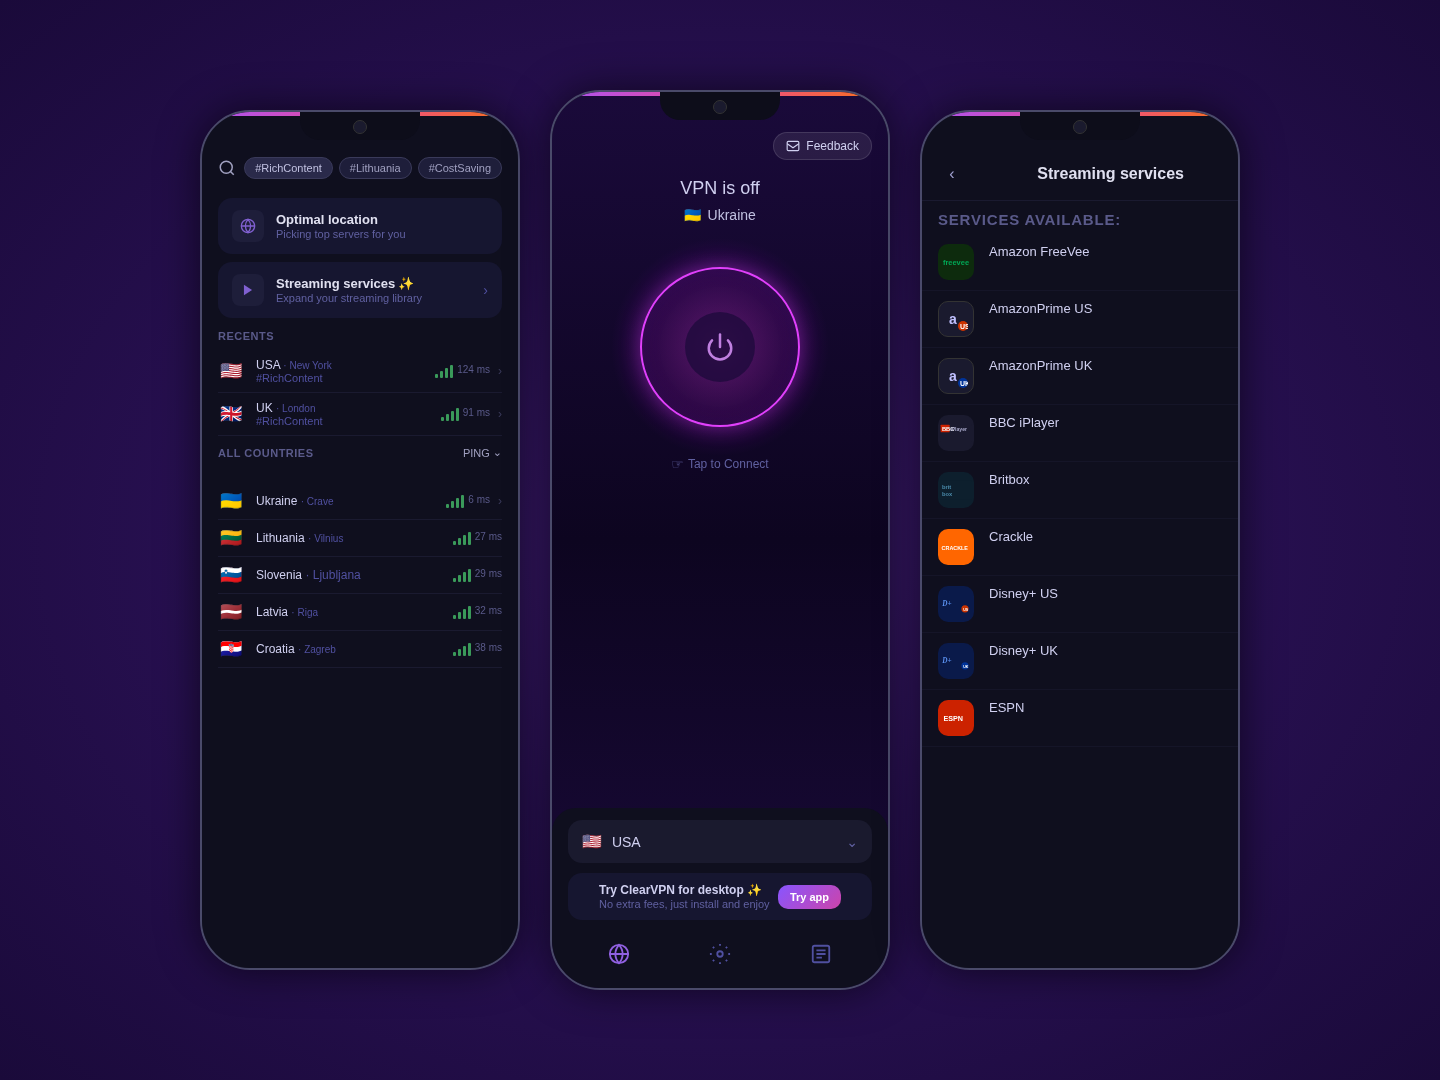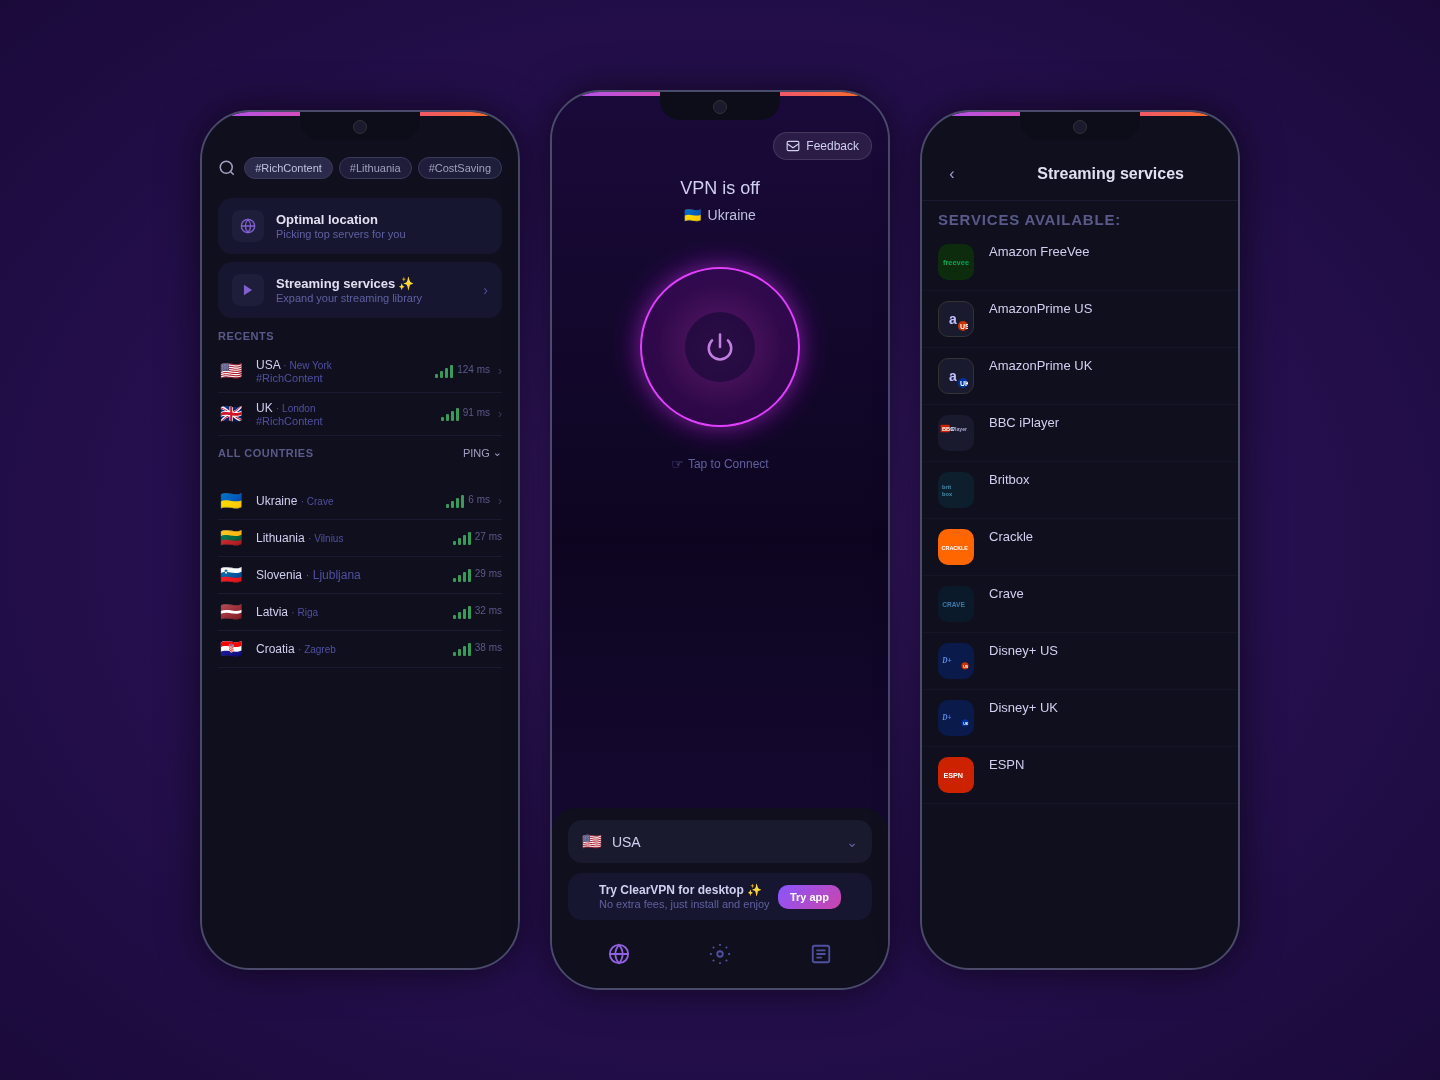--- a/index.html
+++ b/index.html
@@ -733,28 +733,20 @@
 
         <div class="service-row">
           <div class="service-logo logo-crackle" style="background:#ff6600;">
             <svg width="30" height="18" viewBox="0 0 50 24">
               <text x="1" y="17" font-size="9" font-weight="900" fill="white" font-family="Arial">CRACKLE</text>
             </svg>
           </div>
           <span class="service-name">Crackle</span>
         </div>
 
-        <div class="service-row">
-          <div class="service-logo" style="background:#0a1a2a;">
-            <svg width="30" height="18" viewBox="0 0 50 24">
-              <text x="2" y="17" font-size="11" font-weight="700" fill="#3a7aaa" font-family="Arial">CRAVE</text>
-            </svg>
-          </div>
-          <span class="service-name">Crave</span>
-        </div>
 
         <div class="service-row">
           <div class="service-logo" style="background:#0a1a4a;">
             <svg width="30" height="20" viewBox="0 0 50 28">
               <text x="2" y="18" font-size="12" font-weight="900" fill="#5a90ee" font-family="Georgia,serif" font-style="italic">D+</text>
               <circle cx="40" cy="22" r="6" fill="#cc3300"></circle>
               <text x="37" y="25" font-size="6" font-weight="700" fill="white" font-family="Arial">US</text>
             </svg>
           </div>
           <span class="service-name">Disney+ US</span>

